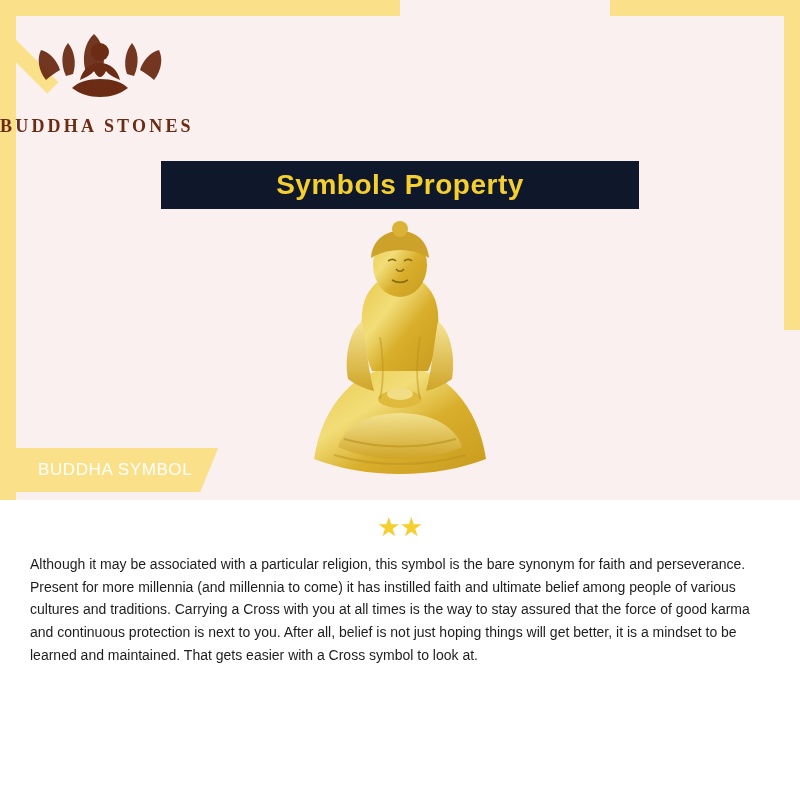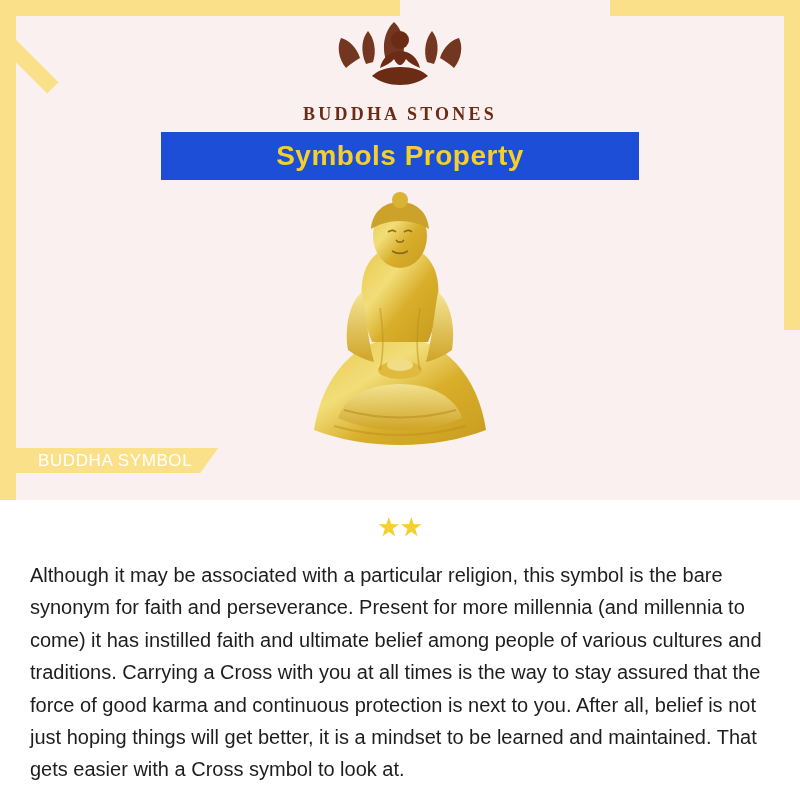--- a/index.html
+++ b/index.html
@@ -49,44 +49,43 @@
   }
   .diag-br {
     right: -24px; bottom: 48px; width: 90px; height: 16px;
     transform: rotate(45deg);
   }
 
   
   .logo-block {
     position: relative;
     z-index: 3;
-    padding-top: 4px;
-    text-align: center;
+    padding-top: 16px;
   }
   .logo-mark {
     display: block;
     margin: 0 auto;
   }
   .brand-name {
     margin-top: 4px;
     font-size: 18px;
     letter-spacing: 3.2px;
     font-weight: bold;
     color: #6b2b14;
     font-family: "Liberation Serif", serif;
   }
 
   
   .title-banner {
     position: relative;
     z-index: 3;
-    margin: 7px auto 0 auto;
+    margin: 24px auto 0 auto;
     width: 478px;
     height: 48px;
-    background: #1d4ed8;
+    background: #0f172a;
     display: flex;
     align-items: center;
     justify-content: center;
   }
   .title-text {
     font-size: 28px;
     font-weight: bold;
     color: #f5cf2e;
     letter-spacing: 0.5px;
   }
@@ -101,21 +100,21 @@
     justify-content: center;
     margin-top: 8px;
   }
 
   
   .ribbon {
     position: absolute;
     left: 16px;
     top: 448px;
     z-index: 4;
-    height: 25px;
+    height: 44px;
     background: #fbe08a;
     display: flex;
     align-items: center;
     padding: 0 26px 0 22px;
     clip-path: polygon(0 0, 100% 0, calc(100% - 18px) 100%, 0 100%);
   }
   .ribbon-text {
     font-size: 17px;
     color: #ffffff;
     letter-spacing: 0.6px;
@@ -139,21 +138,21 @@
     font-weight: bold;
     color: #f5cf2e;
     margin-bottom: 14px;
     display: flex;
     align-items: center;
     justify-content: center;
     gap: 2px;
   }
   .star { font-size: 23px; line-height: 1; }
   .body-copy {
-    font-size: 20px;
+    font-size: 14px;
     line-height: 1.62;
     color: #1d1d1d;
     text-align: left;
     font-family: "Liberation Sans", sans-serif;
   }
 </style>
 </head>
 <body>
 
 <div class="page">

